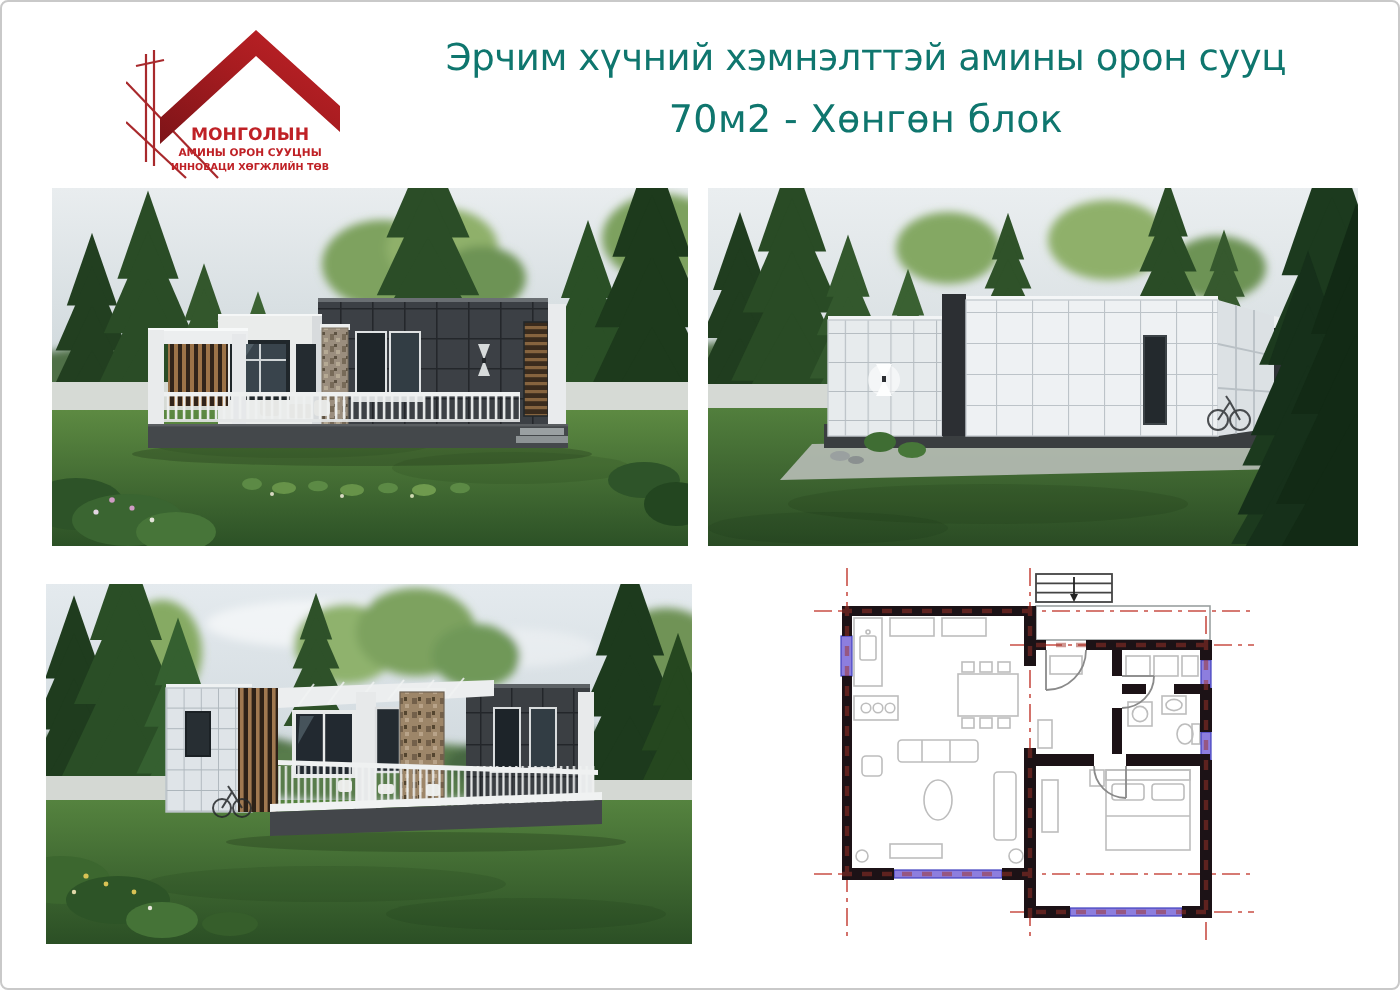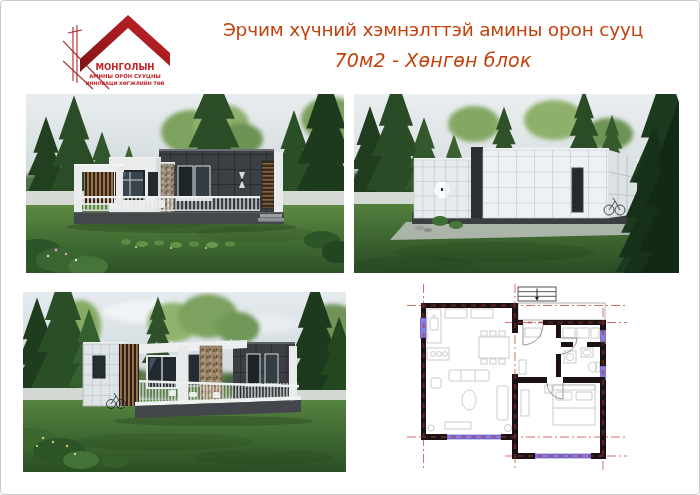--- a/index.html
+++ b/index.html
@@ -1,22 +1,22 @@
 <!DOCTYPE html>
 <html><head>
 <meta charset="utf-8">
 <style>
   html,body{margin:0;padding:0;background:#fff;}
   .page{position:relative;width:698px;height:493px;background:#ffffff;border:1px solid #c9c9c9;
         border-radius:4px;overflow:hidden;font-family:"DejaVu Sans",sans-serif;}
   .panel{position:absolute;}
   .panel svg{display:block;width:100%;height:100%;}
-  .titles{position:absolute;left:164px;top:16px;width:536px;text-align:center;color:#c2410c;}
+  .titles{position:absolute;left:164px;top:16px;width:536px;text-align:center;color:#0f766e;}
   .title-main{font-size:18.5px;letter-spacing:-0.2px;line-height:26px;}
-  .title-sub{font-size:19px;margin-top:6px;letter-spacing:0.2px;font-style:italic;}
+  .title-sub{font-size:19px;margin-top:6px;letter-spacing:0.2px;}
   .logo{position:absolute;left:62px;top:8px;width:110px;height:82px;}
 </style>
 </head>
 <body>
 
 <div class="page">
 
   <div class="logo">
     <svg viewBox="0 0 110 82">
       <defs>

